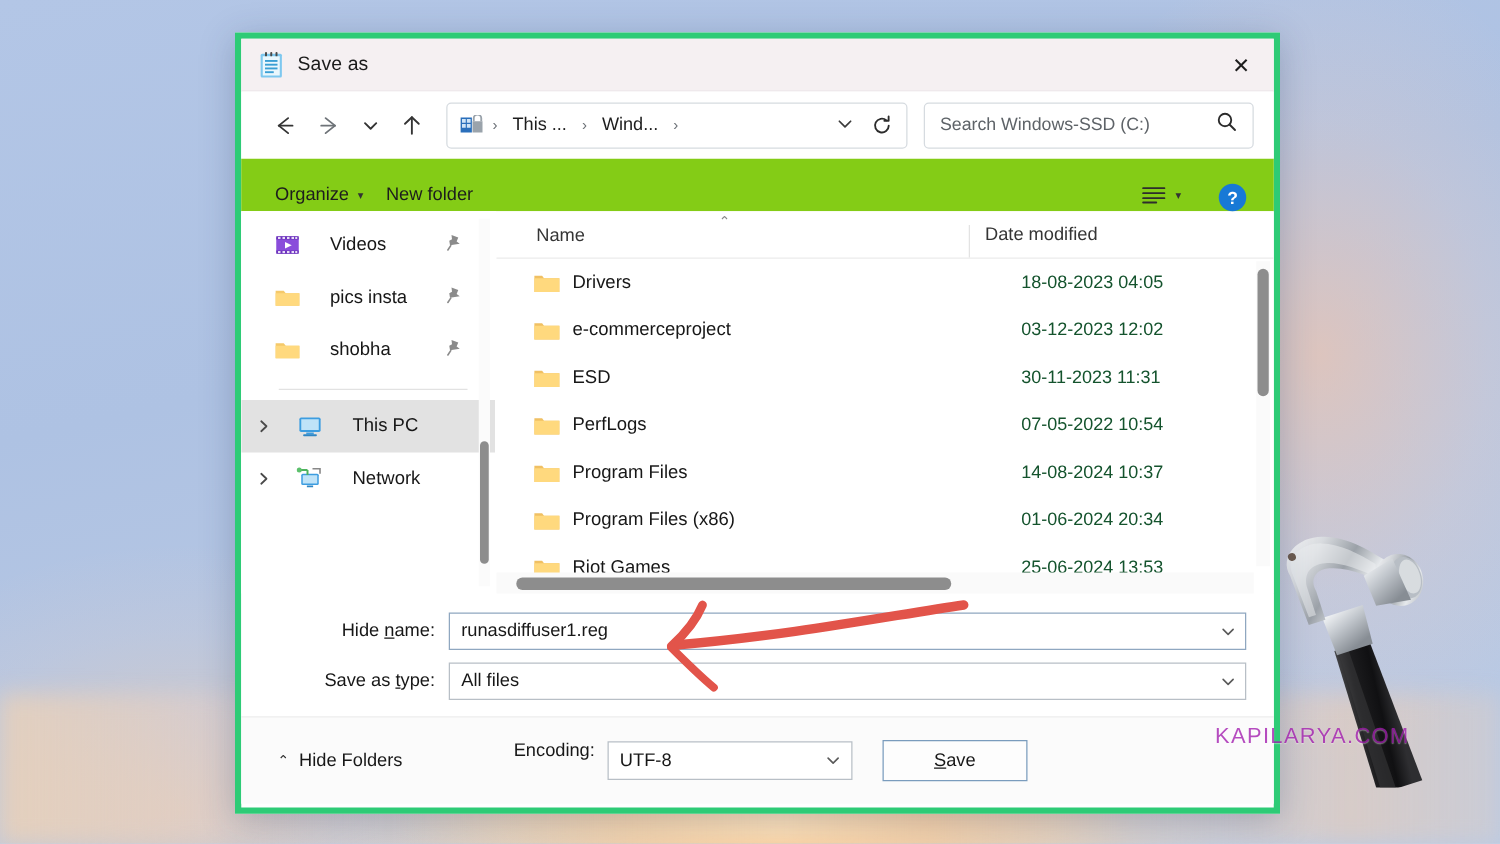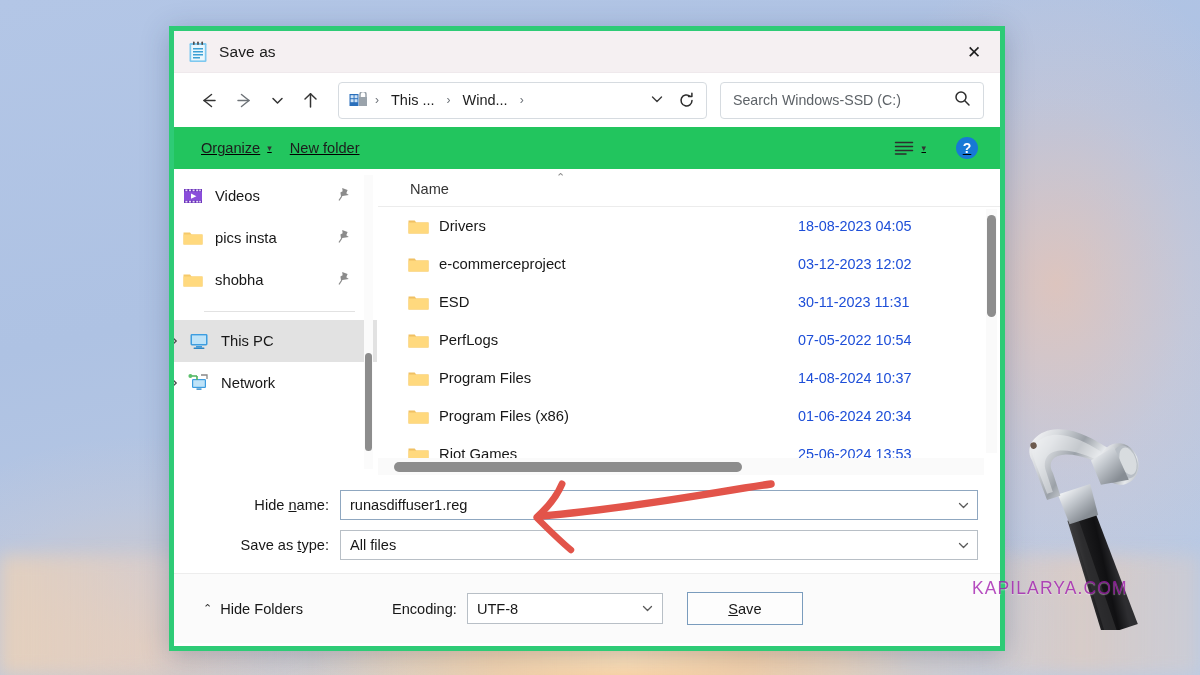--- a/index.html
+++ b/index.html
@@ -29,21 +29,21 @@
       rgba(228,214,212,0.20) 76%, rgba(255,206,162,0.42) 90%,
       rgba(240,208,180,0.28) 100%);
     filter: blur(9px);
   }
 
   
   #hammer { position: absolute; left: 1010px; top: 400px; width: 170px; height: 230px; }
 
   
   #save-dialog {
-    position: absolute; left: 169px; top: 26px;
+    position: absolute; left: 188px; top: 26px;
     width: 836px; height: 625px;
     border: 5px solid #2ecb76;
     background: #fff;
     box-shadow: 0 5px 26px rgba(35,55,90,0.26);
   }
 
   
   .titlebar {
     height: 42px; background: #f5f0f2;
     display: flex; align-items: center;
@@ -91,21 +91,21 @@
     display: flex; align-items: center; padding: 0 12px;
   }
   .searchbox input {
     flex: 1; border: 0; outline: 0; font-size: 14.2px; color: #1d1d1d;
     font-family: inherit; background: transparent; min-width: 0;
   }
   .searchbox input::placeholder { color: #5e6368; }
 
   
   .toolbar {
-    height: 42px; display: flex; align-items: center; padding: 0 18px; background: #22c55e; text-decoration: underline;
+    height: 42px; display: flex; align-items: flex-end; padding: 0 18px; background: #84cc16;
   }
   .tb-item {
     font-size: 14.6px; color: #1d1d1d; padding: 5px 9px; border-radius: 4px;
     cursor: pointer; display: flex; align-items: center; gap: 7px;
   }
   .tb-caret { font-size: 9px; color: #333; }
   .tb-spacer { flex: 1; }
   .tb-view {
     display: flex; align-items: center; gap: 7px; padding: 5px 8px;
     border-radius: 4px; cursor: pointer; color: #2d2d2d;
@@ -117,22 +117,22 @@
   }
 
   
   .dlg-body { display: flex; height: 306px; background: #fff; }
 
   .sidebar {
     width: 203px; flex: none; position: relative; overflow: hidden;
     background: #fff; padding-top: 6px;
   }
   .side-item {
-    height: 42px; display: flex; align-items: center; padding-left: 8px;
-    cursor: pointer; position: relative;
+    height: 42px; display: flex; align-items: center; padding-left: 26px;
+    cursor: pointer; position: relative; gap: 12px;
   }
   .side-item.selected { background: #e2e2e2; }
   .side-expander {
     width: 20px; flex: none; color: #4a4a4a; font-size: 11px;
     display: flex; align-items: center; justify-content: center;
     margin-left: -18px; margin-right: 4px;
   }
   .side-icon { width: 22px; height: 20px; flex: none; margin-right: 11px; }
   .side-label { font-size: 14.8px; color: #171717; white-space: nowrap; }
   .side-pin { position: absolute; right: 26px; color: #8b8b8b; }
@@ -157,21 +157,21 @@
     width: 378px; font-size: 14.6px; color: #353535; padding: 0 0 9px 32px; cursor: pointer;
   }
   .col-date {
     flex: 1; font-size: 14.6px; color: #353535; padding: 0 0 9px 12px;
     border-left: 1px solid #e3e3e3; cursor: pointer; height: 26px;
   }
   .file-rows { position: absolute; top: 38px; left: 0; right: 0; bottom: 0; overflow: hidden; }
   .file-row { height: 38px; display: flex; align-items: center; cursor: pointer; }
   .fr-icon { width: 21px; height: 17px; flex: none; margin: 0 10px 0 30px; }
   .fr-name { width: 347px; font-size: 14.8px; color: #171717; white-space: nowrap; }
-  .fr-date { font-size: 14.4px; color: #1d4ed8; padding-left: 12px; }
+  .fr-date { font-size: 14.4px; color: #14532d; padding-left: 12px; }
 
   .list-vscroll {
     position: absolute; right: 3px; top: 40px; bottom: 22px; width: 11px; background: #fafafa;
   }
   .list-vthumb {
     position: absolute; left: 1px; width: 9px; top: 6px; height: 102px;
     background: #8d8d8d; border-radius: 5px; cursor: pointer;
   }
   .list-hscroll {
     position: absolute; left: 0; right: 16px; bottom: 0; height: 17px; background: #fafafa;
@@ -204,21 +204,21 @@
   
   .footer {
     height: 70px; background: #fbfbfb; border-top: 1px solid #ededed;
     display: flex; align-items: center; padding: 0 22px;
   }
   .hide-folders {
     display: flex; align-items: center; gap: 8px; font-size: 14.6px; color: #171717;
     cursor: pointer; padding: 5px 7px; border-radius: 4px;
   }
   .hf-caret { font-size: 11px; color: #2d2d2d; }
-  .enc-wrap { display: flex; align-items: center; margin-left: 82px; }
+  .enc-wrap { display: flex; align-items: flex-start; margin-left: 82px; }
   .enc-label { font-size: 14.6px; color: #171717; margin-right: 10px; }
   .enc-select {
     width: 196px; height: 31px; border: 1px solid #b8bfc6; background: #fff;
     display: flex; align-items: center; padding-left: 9px;
   }
   .enc-select .val { flex: 1; font-size: 14.6px; color: #171717; }
   .btn {
     width: 116px; height: 33px; border: 1px solid #c7ccd1; background: #fdfdfd;
     font-size: 14.6px; color: #171717; font-family: inherit;
     display: flex; align-items: center; justify-content: center; cursor: pointer;
@@ -494,20 +494,21 @@
 
       <div class="side-scrollbar">
         <div class="side-thumb"></div>
       </div>
     </div>
 
     <div class="filelist">
       <div class="col-header">
         <div class="col-sortmark">⌃</div>
         <div class="col-name">Name</div>
+        <div class="col-date">Date modified</div>
       </div>
 
       <div class="file-rows">
         <div class="file-row">
           <svg class="fr-icon" viewBox="0 0 21 17">
               <path d="M0.5 2.5 h6.2 l1.5 2 h12.3 v11 H0.5 Z" fill="#f0c063"></path>
               <path d="M0.5 4.5 h20 v11 H0.5 Z" fill="#ffd97e"></path>
             </svg>
           <span class="fr-name">Drivers</span>
           <span class="fr-date">18-08-2023 04:05</span>

